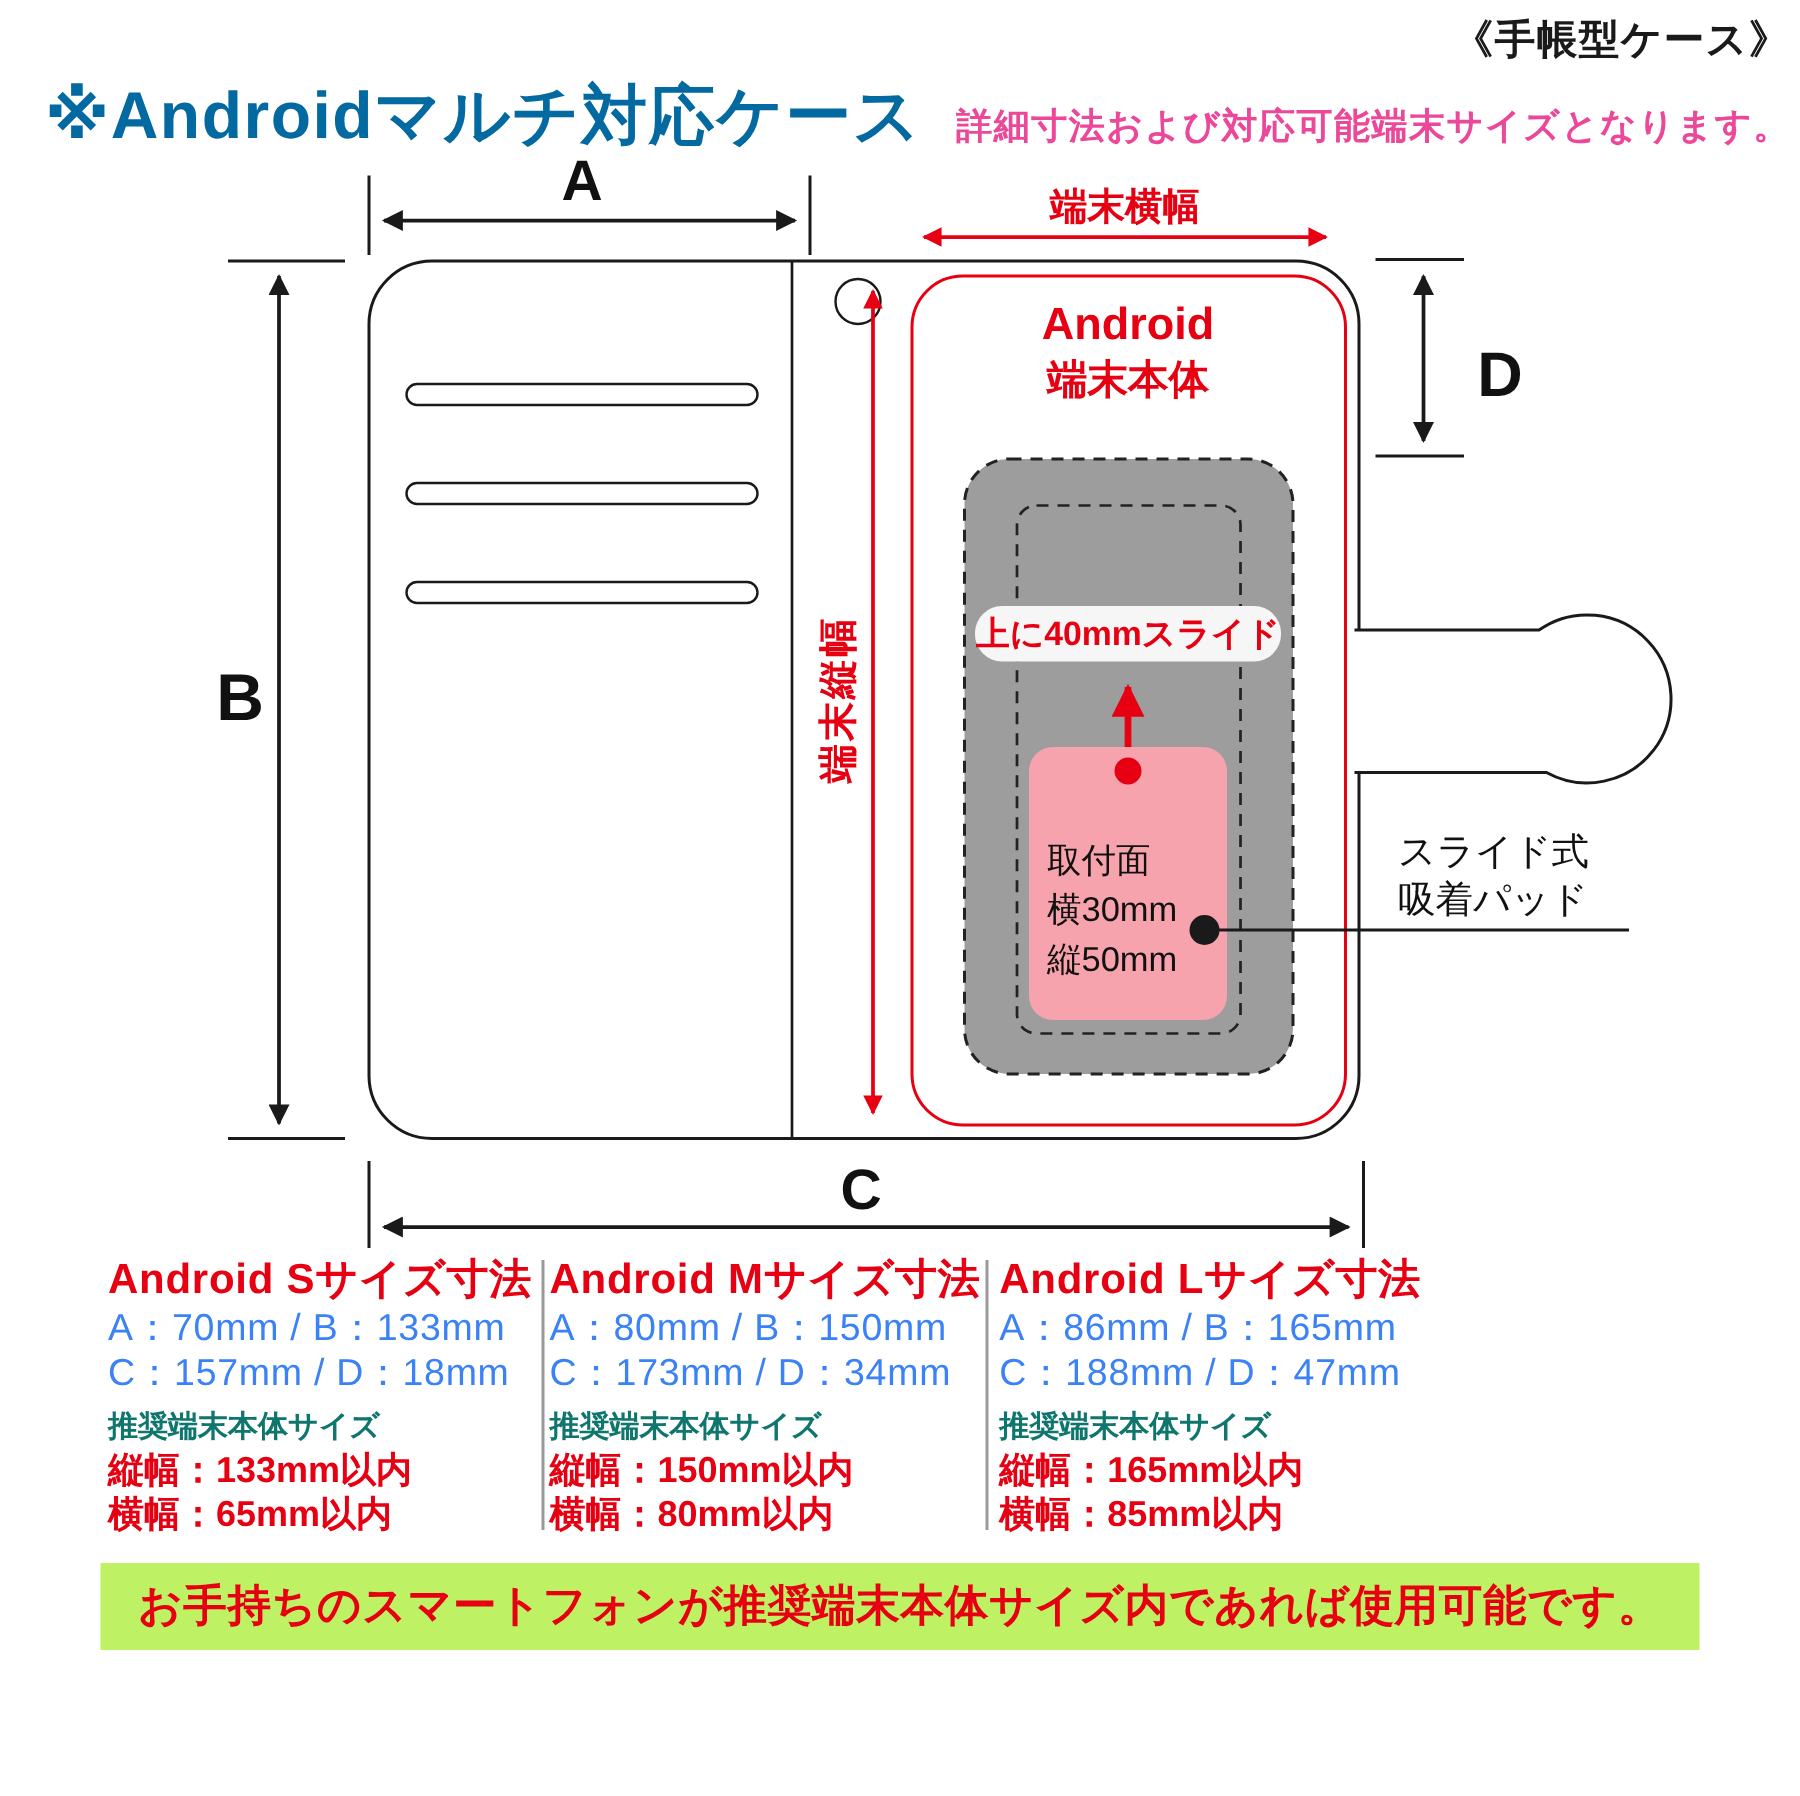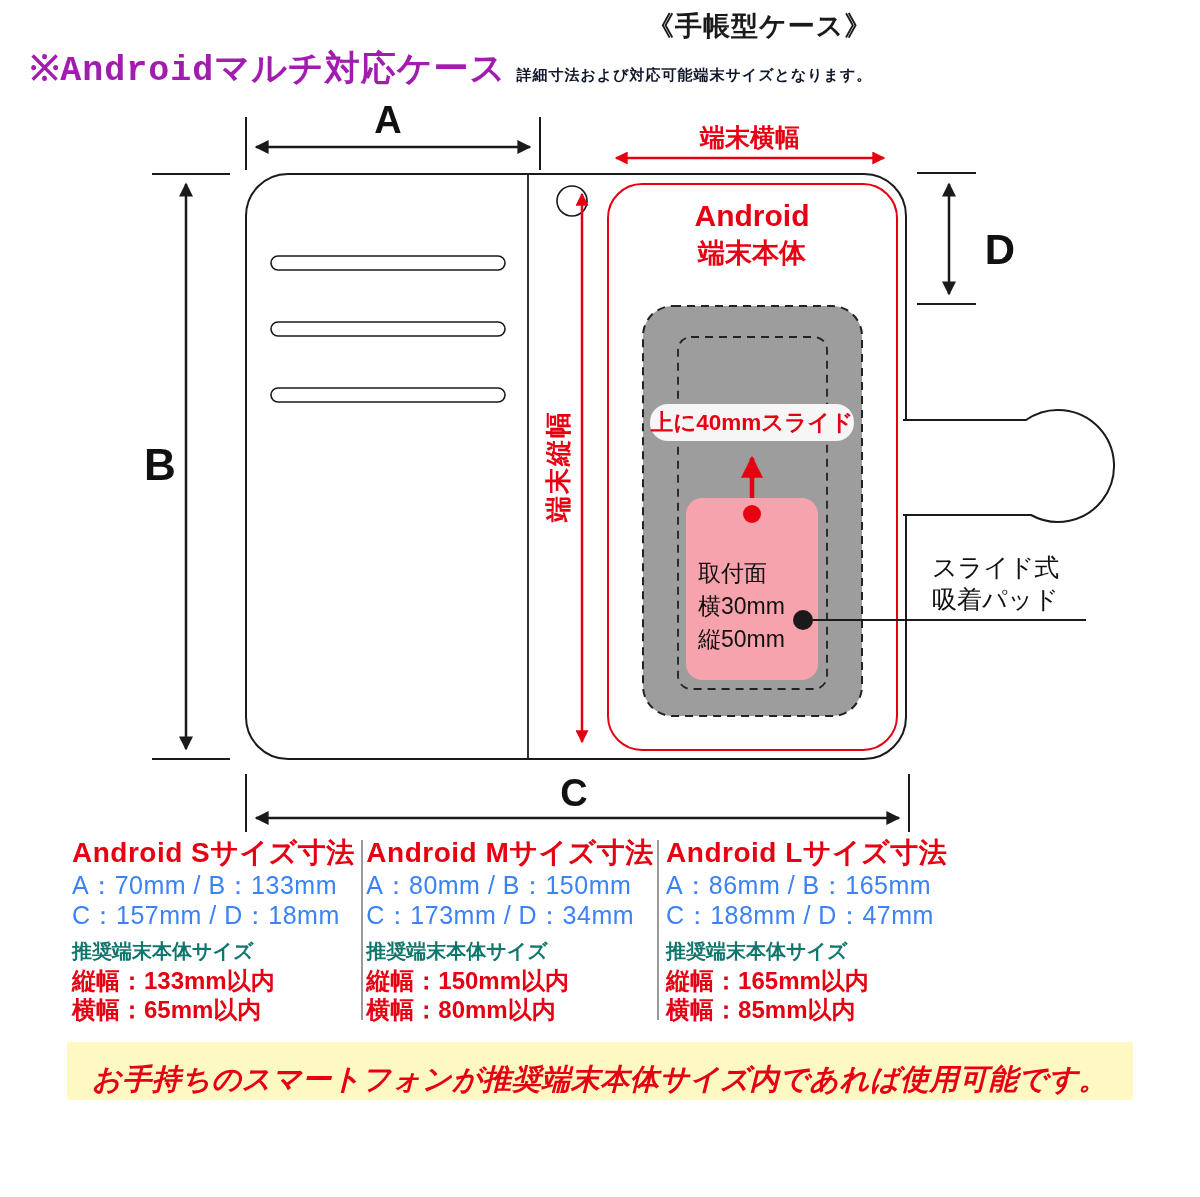--- a/index.html
+++ b/index.html
@@ -3,37 +3,37 @@
 <meta charset="utf-8">
 <style>
   html,body{margin:0;padding:0;background:#fff;}
   .page{
     position:relative;width:1200px;height:1197px;background:#ffffff;
     font-family:"Liberation Sans","DejaVu Sans",sans-serif;overflow:hidden;color:#111;
   }
   .hdr{position:absolute;left:30px;top:10px;line-height:1.25;}
   .hdr-line1{font-size:27px;font-weight:600;color:#1a1a1a;letter-spacing:1px;text-align:right;}
   .hdr-line2{margin-top:6px;white-space:nowrap;}
-  .hdr-title{font-size:35px;font-weight:700;color:#a21caf;letter-spacing:1px;font-family:Liberation Mono, monospace;}
-  .hdr-sub{font-size:15px;font-weight:600;color:#0f172a;margin-left:10px;letter-spacing:1px;}
+  .hdr-title{font-size:44px;font-weight:700;color:#0369a1;letter-spacing:1px;}
+  .hdr-sub{font-size:24px;font-weight:600;color:#ec4899;margin-left:23px;letter-spacing:1px;}
   svg.diagram{position:absolute;left:0;top:0;}
   svg text{font-family:"Liberation Sans","DejaVu Sans",sans-serif;}
 
   .specs{position:absolute;top:836px;left:0;width:1020px;display:flex;
          padding:0 66px;box-sizing:border-box;align-items:stretch;}
   .spec-col{flex:1 1 0;display:flex;justify-content:center;}
   .spec-inner{text-align:left;}
   .spec-title{font-size:28px;font-weight:700;color:#e60012;line-height:34px;letter-spacing:0.5px;}
   .spec-dims{font-size:25px;font-weight:400;color:#3b82f6;line-height:30px;letter-spacing:0.5px;}
   .spec-rec{font-size:20px;font-weight:700;color:#0f766e;line-height:30px;margin-top:6px;}
   .spec-limit{font-size:24px;font-weight:700;color:#e60012;line-height:29px;}
   .spec-divider{width:2px;background:#9a9a9a;margin:4px 0;}
 
-  .banner{position:absolute;left:67px;right:67px;top:1042px;height:58px;background:#fef9c3;
-          display:flex;align-items:flex-end;justify-content:center;font-style:italic;}
+  .banner{position:absolute;left:67px;right:67px;top:1042px;height:58px;background:#bef264;
+          display:flex;align-items:center;justify-content:center;}
   .banner-text{font-size:29px;font-weight:700;color:#e60012;letter-spacing:0.5px;}
 
   .footnotes{position:absolute;top:1110px;left:0;width:1200px;text-align:center;}
   .fn-line{font-size:25px;font-weight:600;color:#1a1a1a;line-height:33px;letter-spacing:1px;}
   .fn-line + .fn-line{margin-top:5px;}
 </style>
 </head>
 <body>
 
 <div class="page">

